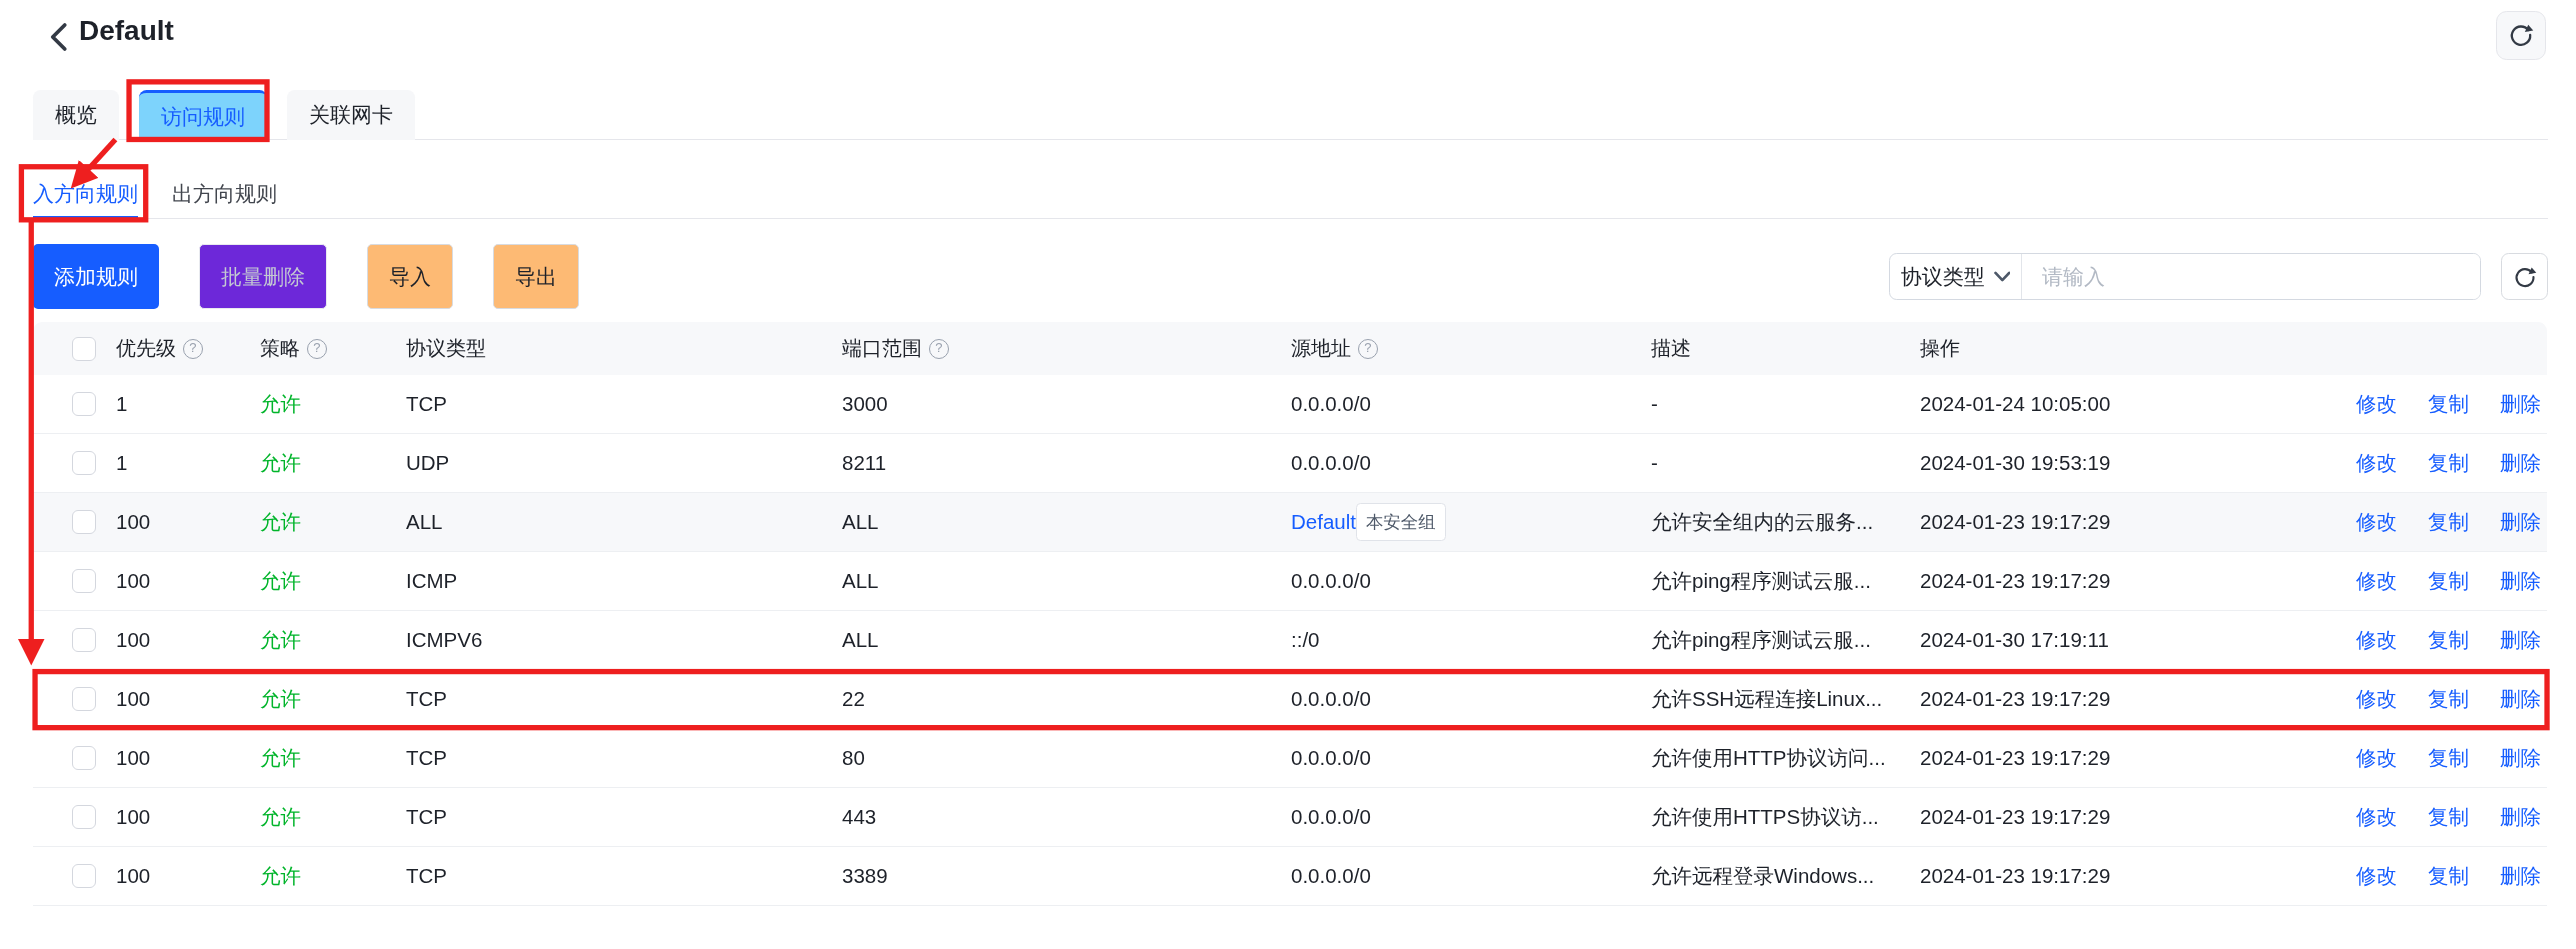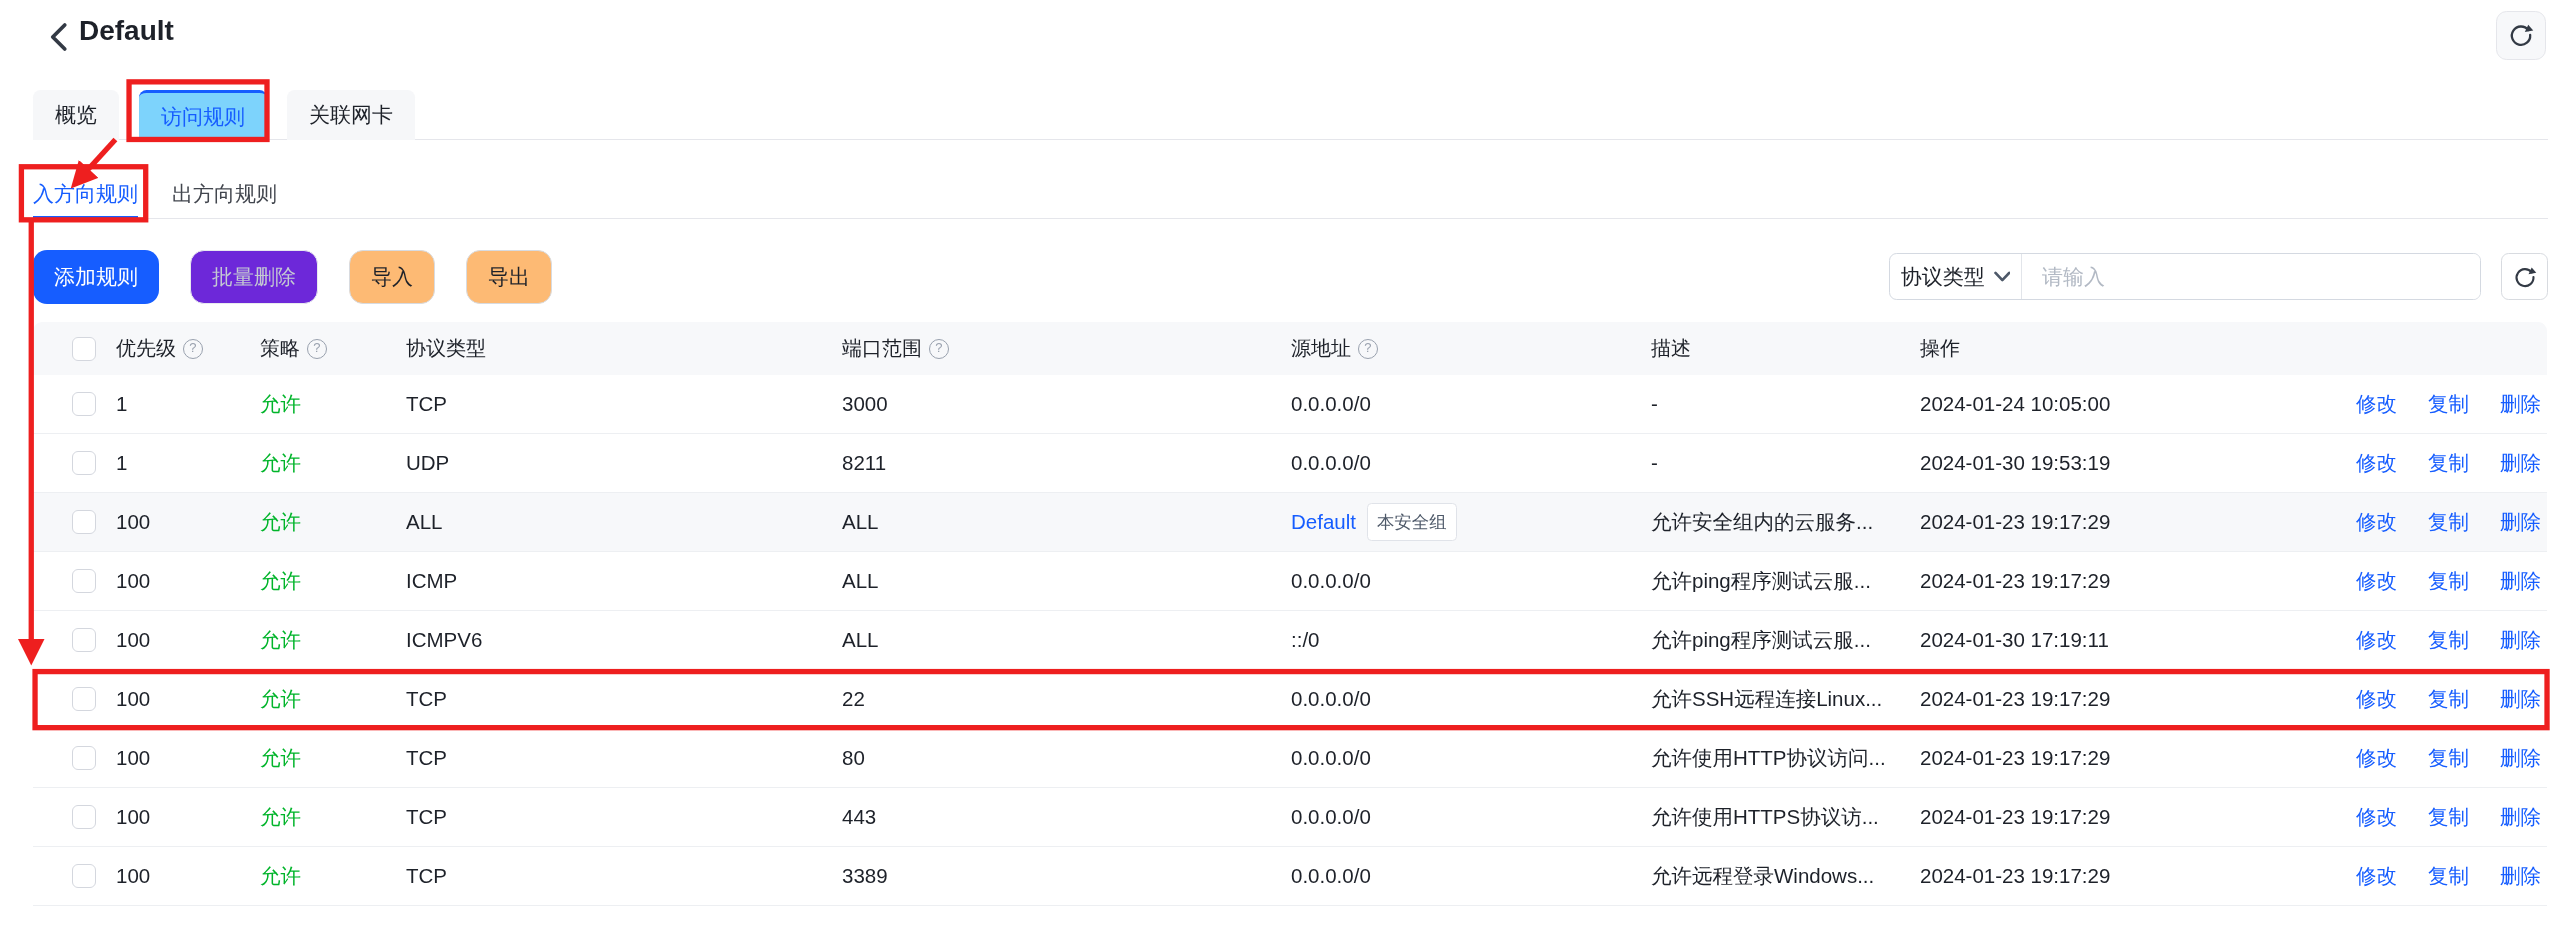--- a/index.html
+++ b/index.html
@@ -30,21 +30,21 @@
   .tab.active{background:#7dd3fc;color:var(--c-primary);font-weight:400;border-top:3.8px solid var(--c-primary)}
 
   
   .subtabs{position:absolute;left:33px;top:170px;width:2515px;height:49px;display:flex;align-items:center;gap:34px;border-bottom:1.5px solid var(--c-border)}
   .subtab{position:relative;height:100%;display:flex;align-items:center;font-size:21px;color:var(--c-text2);cursor:pointer}
   .subtab.active{color:var(--c-primary);font-weight:400}
   .subtab.active::after{content:'';position:absolute;left:0;right:0;bottom:-1.5px;height:3.8px;background:var(--c-primary)}
 
   
   .toolbar{position:absolute;left:33px;top:253px;width:2515px;height:47px;display:flex;align-items:center}
-  .btn{height:54px;padding:0 21px;margin-right:31px;font-size:21px;border-radius:14px;border:0;display:inline-flex;align-items:center;justify-content:center;cursor:pointer;white-space:nowrap}
+  .btn{height:65px;padding:0 21px;margin-right:40px;font-size:21px;border-radius:5px;border:0;display:inline-flex;align-items:center;justify-content:center;cursor:pointer;white-space:nowrap}
   .btn-primary{background:var(--c-primary);color:#fff}
   .btn-disabled{background:#6d28d9;border:1.5px solid #e8eaef;color:#c4c9d2;cursor:not-allowed}
   .btn-plain{background:#fdba74;border:1.5px solid var(--c-border2);color:var(--c-text)}
   .filter{margin-left:auto;display:flex;align-items:center}
   .combo{display:flex;height:47px;width:592px;border:1.5px solid #d4d9e1;border-radius:7.6px;overflow:hidden;background:#fff}
   .combo-select{width:132px;display:flex;align-items:center;justify-content:center;gap:9px;border-right:1.5px solid #e2e5ea;font-size:21px;color:var(--c-text);cursor:pointer;flex:none}
   .combo-input{flex:1;border:0;outline:none;font-size:21px;padding:0 20px;color:var(--c-text);background:#fff}
   .combo-input::placeholder{color:#b2b9c4}
   .mini-refresh{width:47px;height:47px;margin-left:20px;border:1.5px solid var(--c-border2);border-radius:7.6px;background:#fff;display:flex;align-items:center;justify-content:center;cursor:pointer}
 
@@ -53,21 +53,21 @@
   .thead,.tr{display:grid;grid-template-columns:83px 144px 146px 436px 449px 360px 269px 436px 1fr;align-items:center}
   .thead{height:53px;background:var(--c-bg-gray);border-radius:9px 9px 0 0;font-size:20px;color:var(--c-text)}
   .tr{height:59px;border-bottom:1.5px solid #edeff2;font-size:20.5px;color:var(--c-text);background:#fff}
   .tr.shaded{background:var(--c-bg-gray)}
   .cell{display:flex;align-items:center;white-space:nowrap;overflow:hidden}
   .cell-checkbox{padding-left:39px}
   .checkbox{width:24px;height:24px;border:1.5px solid #d4d7de;border-radius:6px;background:#fff;flex:none;cursor:pointer}
   .help{width:20px;height:20px;margin-left:6.8px;border:1.5px solid #99a1ae;border-radius:50%;color:#99a1ae;font-size:13px;line-height:16.7px;display:inline-flex;align-items:center;justify-content:center;flex:none;cursor:pointer}
   .policy{color:var(--c-green)}
   .link{color:var(--c-primary);cursor:pointer}
-  .badge{margin-left:11px;padding:6px 9px;border:1.5px solid #e0e3e9;border-radius:4.5px;font-size:17.4px;color:#4e5969;background:#fff;flex:none}
+  .badge{margin-left:0;padding:6px 9px;border:1.5px solid #e0e3e9;border-radius:4.5px;font-size:17.4px;color:#4e5969;background:#fff;flex:none}
   .ops{display:flex;gap:31px}
   .op{color:var(--c-primary);cursor:pointer;text-decoration:none}
 
   
   .overlay{position:absolute;inset:0;z-index:6;pointer-events:none}
   .overlay .shape{stroke:var(--c-red);stroke-width:7;fill:none}
   .overlay .head{fill:var(--c-red)}
 
   .icon-stroke{stroke:#333a45;stroke-width:3;fill:none;stroke-linecap:round;stroke-linejoin:round}
 </style>

